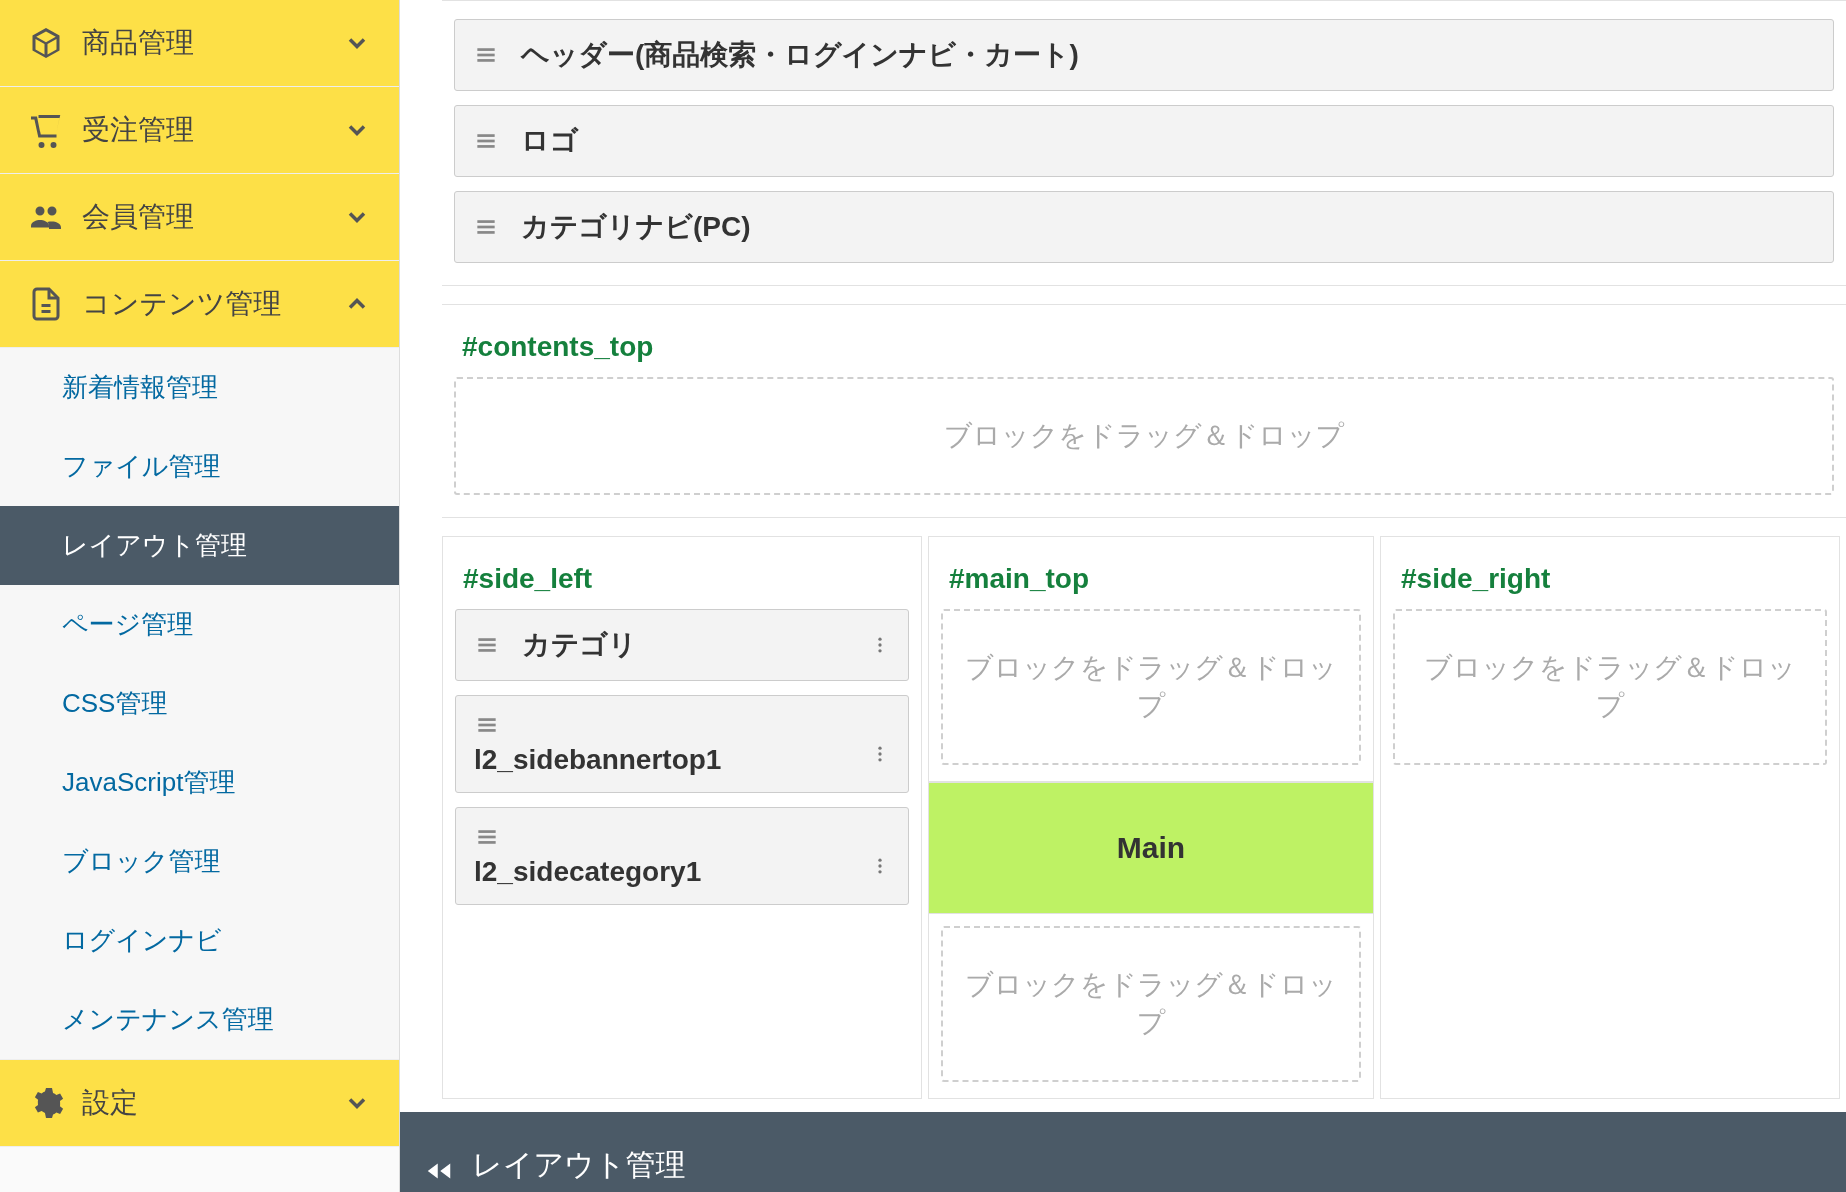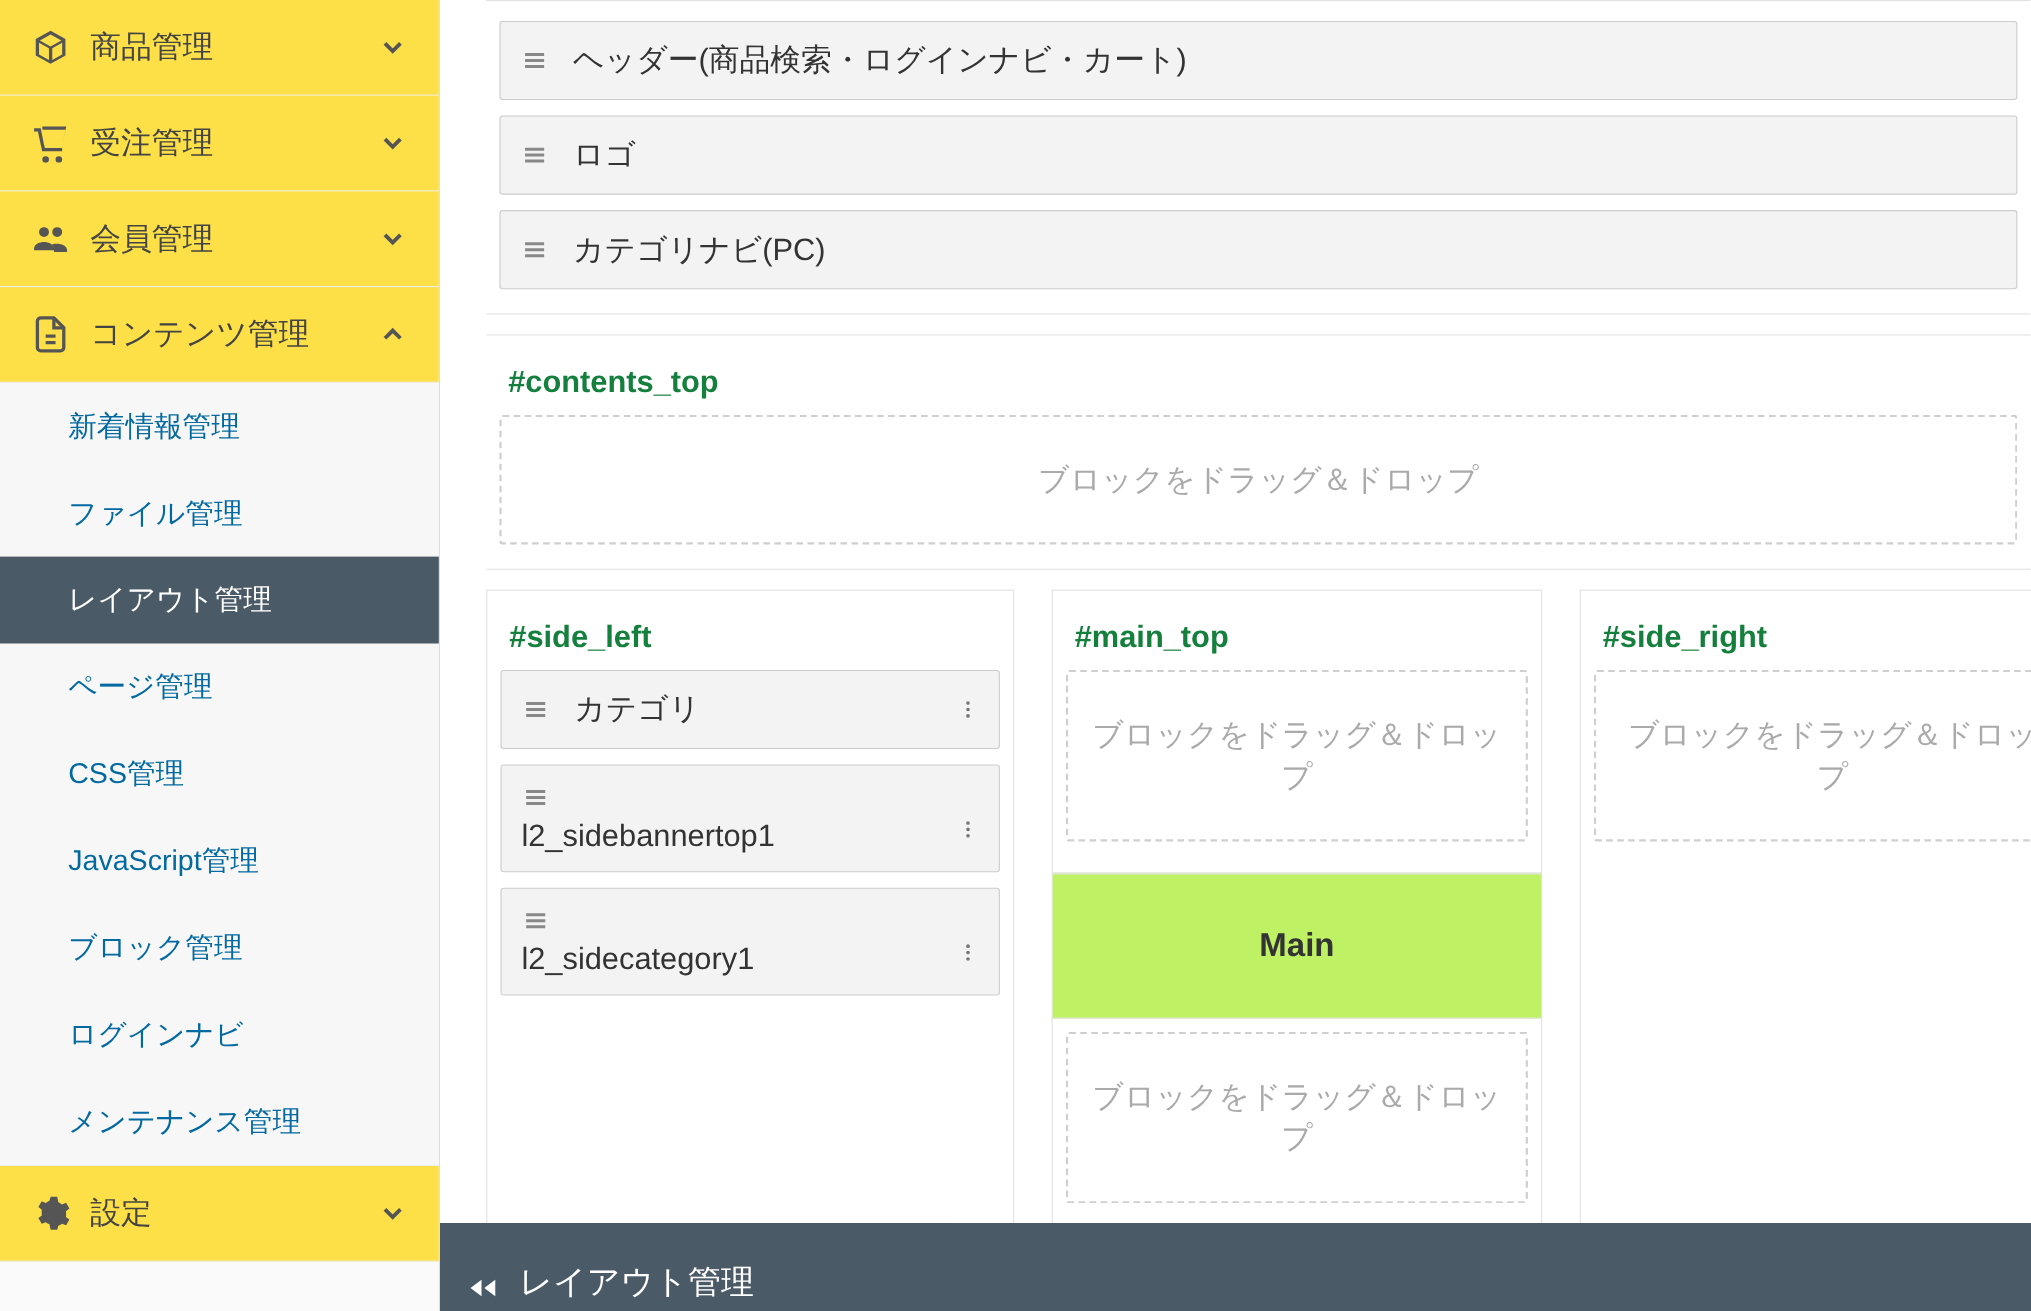--- a/index.html
+++ b/index.html
@@ -93,20 +93,21 @@
     display: flex;
     align-items: center;
     background: #f3f3f3;
     border: 1px solid #ccc;
     border-radius: 3px;
     margin: 14px 12px 0 12px;
     padding: 16px 18px;
     font-size: 28px;
     color: #333;
     cursor: grab;
+    font-weight: bold;
   }
   .block .drag-handle {
     width: 26px;
     margin-right: 22px;
     color: #888;
     display: inline-flex;
   }
   .block .more {
     margin-left: auto;
     color: #777;
@@ -123,21 +124,21 @@
     border-radius: 3px;
     margin: 12px 12px 0 12px;
     padding: 38px 18px;
     text-align: center;
     font-size: 28px;
     color: #aaa;
     background: #fff;
   }
   .columns {
     display: flex;
-    gap: 34px;
+    gap: 6px;
     margin-right: 0;
   }
   .col {
     border: 1px solid #e2e2e2;
     background: #fff;
     padding-bottom: 22px;
   }
   .col.side-left  { flex: 0 0 480px; }
   .col.main-col   { flex: 0 0 446px; display: flex; flex-direction: column; gap: 0; padding-bottom: 0; }
   .col.side-right { flex: 0 0 460px;  }
@@ -145,21 +146,21 @@
   .main-center {
     border-top: 1px solid #e2e2e2;
     border-bottom: 1px solid #e2e2e2;
     padding: 48px 0;
     text-align: center;
     font-size: 30px;
     font-weight: 700;
     color: #333;
     background: #bef264;
   }
-  .main-col .subsection { border-bottom: 1px solid #e2e2e2; padding-bottom: 28px; }
+  .main-col .subsection { border-bottom: 1px solid #e2e2e2; padding-bottom: 16px; }
   .main-col .subsection:last-child { border-bottom: none; }
   
   .footer-bar {
     position: absolute;
     left: 400px;
     right: 0;
     bottom: 0;
     height: 80px;
     background: #4b5a67;
     color: #fff;

